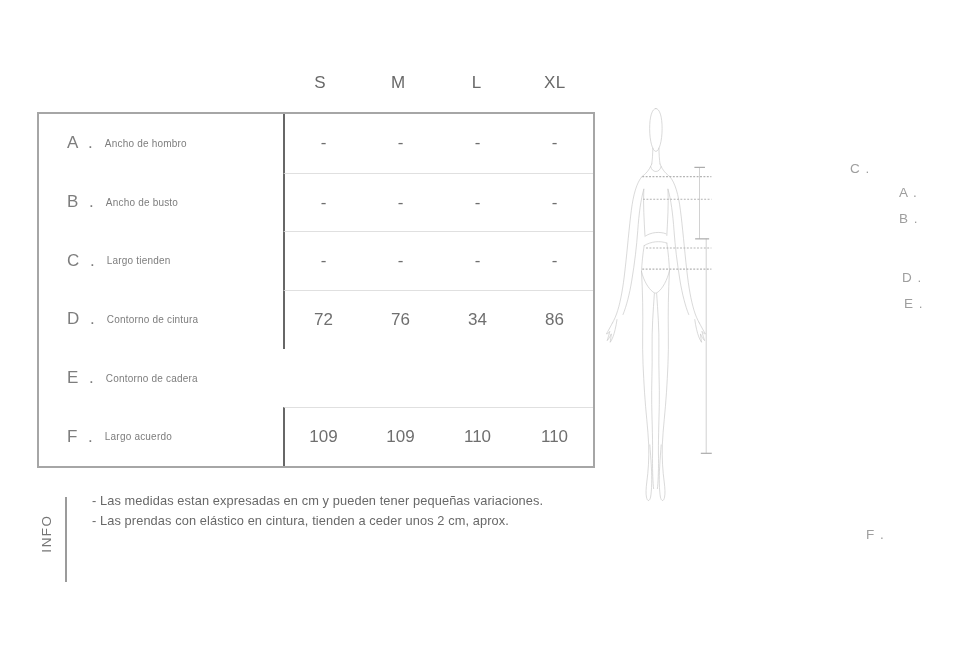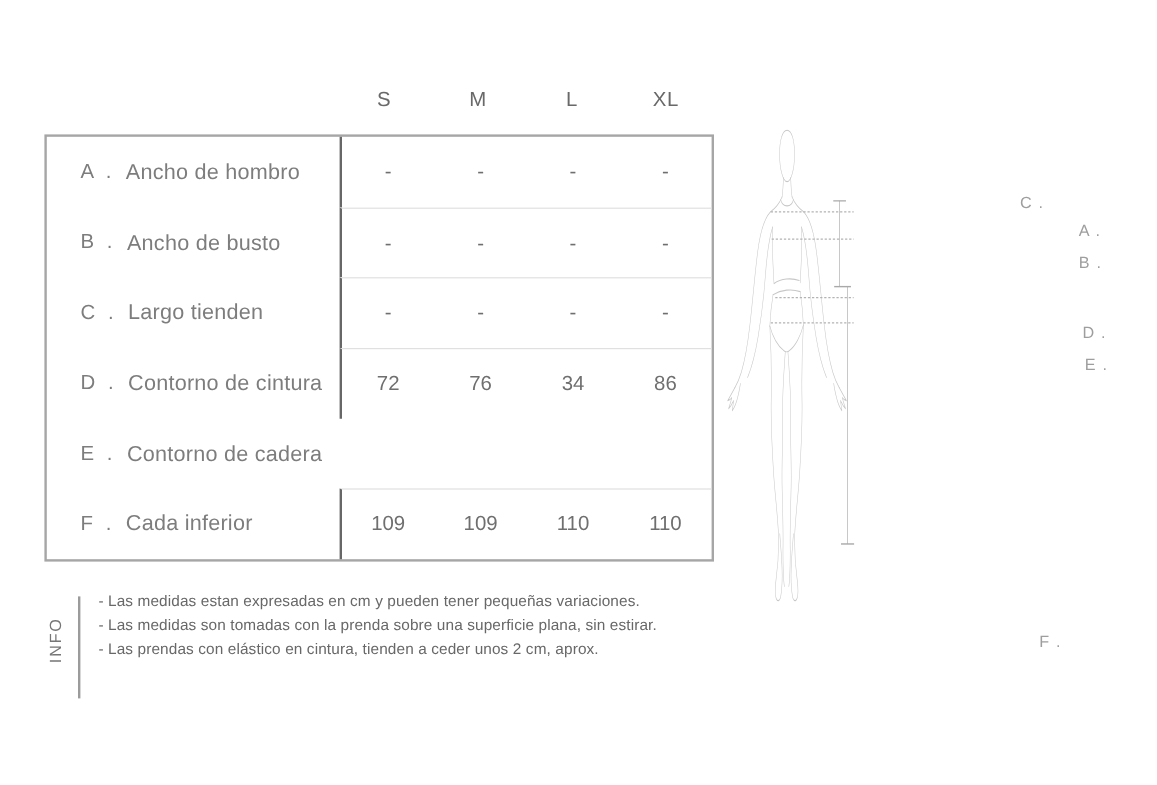--- a/index.html
+++ b/index.html
@@ -19,21 +19,21 @@
   .size-table{
     position:absolute;left:37px;top:112px;width:558px;height:356px;
     border:2px solid #a6a6a6;box-sizing:border-box;display:flex;flex-direction:column;
   }
   .trow{flex:1;display:flex;}
   .lbl-cell{
     width:244px;box-sizing:border-box;display:flex;align-items:center;
     padding-left:28px;
   }
   .row-key{font-size:17px;color:#7d7d7d;letter-spacing:3px;}
-  .row-label{font-size:18px;color:#7d7d7d;margin-left:9px;letter-spacing:.2px;}
+  .row-label{font-size:10px;color:#7d7d7d;margin-left:9px;letter-spacing:.2px;}
   .val-cell{
     flex:1;display:flex;align-items:center;box-sizing:border-box;
     border-left:2px solid #676767;
   }
   .trow + .trow .val-cell{border-top:1px solid #e0e0e0;}
   .val-cell span{flex:1;text-align:center;font-size:17px;color:#6f6f6f;}
   
   .croquis-svg{position:absolute;left:600px;top:90px;}
   .measure-label{
     position:absolute;font-size:13.5px;color:#9e9e9e;letter-spacing:1px;white-space:pre;
@@ -44,21 +44,21 @@
     display:flex;align-items:center;justify-content:center;
   }
   .info-title-box span{
     transform:rotate(-90deg);font-size:13.5px;color:#767676;letter-spacing:1.5px;
     white-space:nowrap;
   }
   .info-divider{
     position:absolute;left:65px;top:497px;width:2px;height:85px;background:#9b9b9b;
   }
   .info-notes{
-    position:absolute;left:82px;top:491px;width:480px;
+    position:absolute;left:92px;top:491px;width:480px;
   }
   .info-notes div{
     font-size:12.8px;color:#686868;line-height:20px;letter-spacing:.1px;
   }
 </style>
 </head>
 <body>
 
 <div class="stage">
 
@@ -120,21 +120,21 @@
     </div>
     <div class="trow">
       <div class="lbl-cell">
         <span class="row-key">E .</span>
         <span class="row-label">Contorno de cadera</span>
       </div>
     </div>
     <div class="trow">
       <div class="lbl-cell">
         <span class="row-key">F .</span>
-        <span class="row-label">Cada inferior</span>
+        <span class="row-label">Largo acuerdo</span>
       </div>
       <div class="val-cell">
         <span>109</span>
         <span>109</span>
         <span>110</span>
         <span>110</span>
       </div>
     </div>
   </div>
 
@@ -201,17 +201,16 @@
   <span class="measure-label" style="left:902px;top:270px;">D .</span>
   <span class="measure-label" style="left:904px;top:296px;">E .</span>
   <span class="measure-label" style="left:866px;top:527px;">F .</span>
 
   <div class="info-title-box">
     <span>INFO</span>
   </div>
   <div class="info-divider"></div>
   <div class="info-notes">
     <div>- Las medidas estan expresadas en cm y pueden tener pequeñas variaciones.</div>
-    <div>- Las medidas son tomadas con la prenda sobre una superficie plana, sin estirar.</div>
     <div>- Las prendas con elástico en cintura, tienden a ceder unos 2 cm, aprox.</div>
   </div>
 
 </div>
 
 </body></html>

